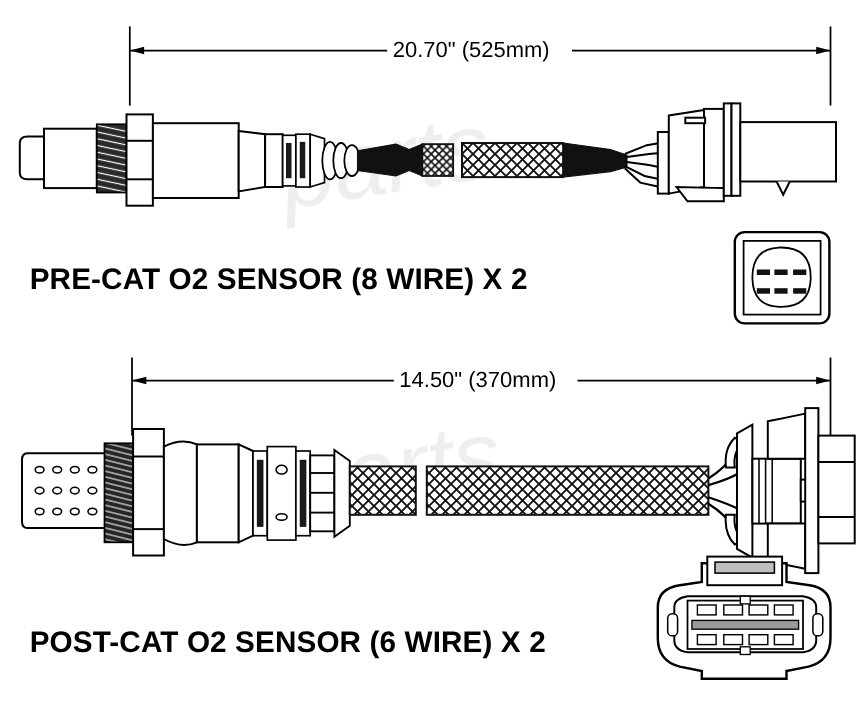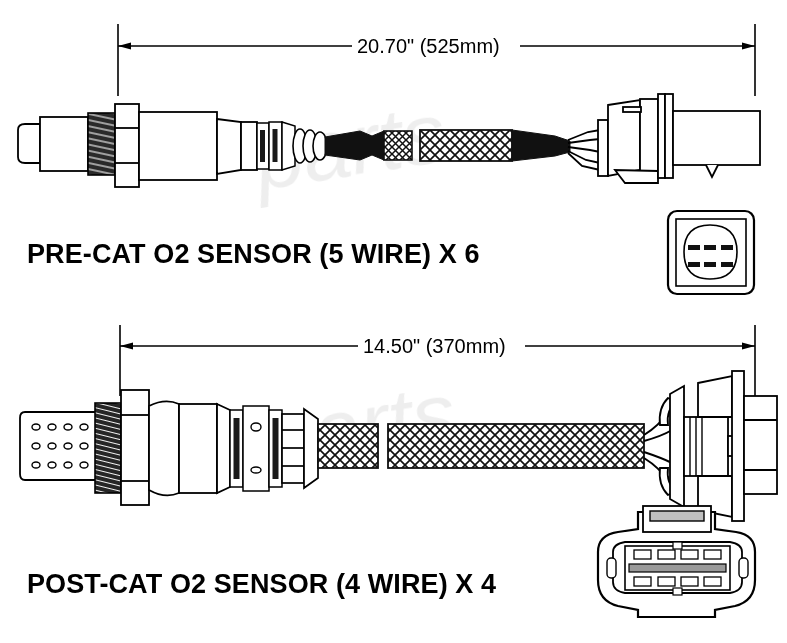--- a/index.html
+++ b/index.html
@@ -317,19 +317,19 @@
         <rect x="673" y="588" width="9" height="7" fill="#ffffff" stroke="#000" stroke-width="1.2"></rect>
 
         <rect x="607" y="558" width="9" height="20" rx="4" fill="#ffffff" stroke="#000" stroke-width="1.4"></rect>
         <rect x="739" y="558" width="9" height="20" rx="4" fill="#ffffff" stroke="#000" stroke-width="1.4"></rect>
       </g>
     </g>
   </svg>
 
   <div class="dim-text" id="dim-text-pre">20.70" (525mm)</div>
 
-  <div class="caption" id="caption-pre">PRE-CAT O2 SENSOR (5 WIRE) X 6</div>
+  <div class="caption" id="caption-pre">PRE-CAT O2 SENSOR (8 WIRE) X 2</div>
 
   <div class="dim-text" id="dim-text-post">14.50" (370mm)</div>
 
-  <div class="caption" id="caption-post">POST-CAT O2 SENSOR (4 WIRE) X 4</div>
+  <div class="caption" id="caption-post">POST-CAT O2 SENSOR (6 WIRE) X 2</div>
 
 </div>
 
 </body></html>

